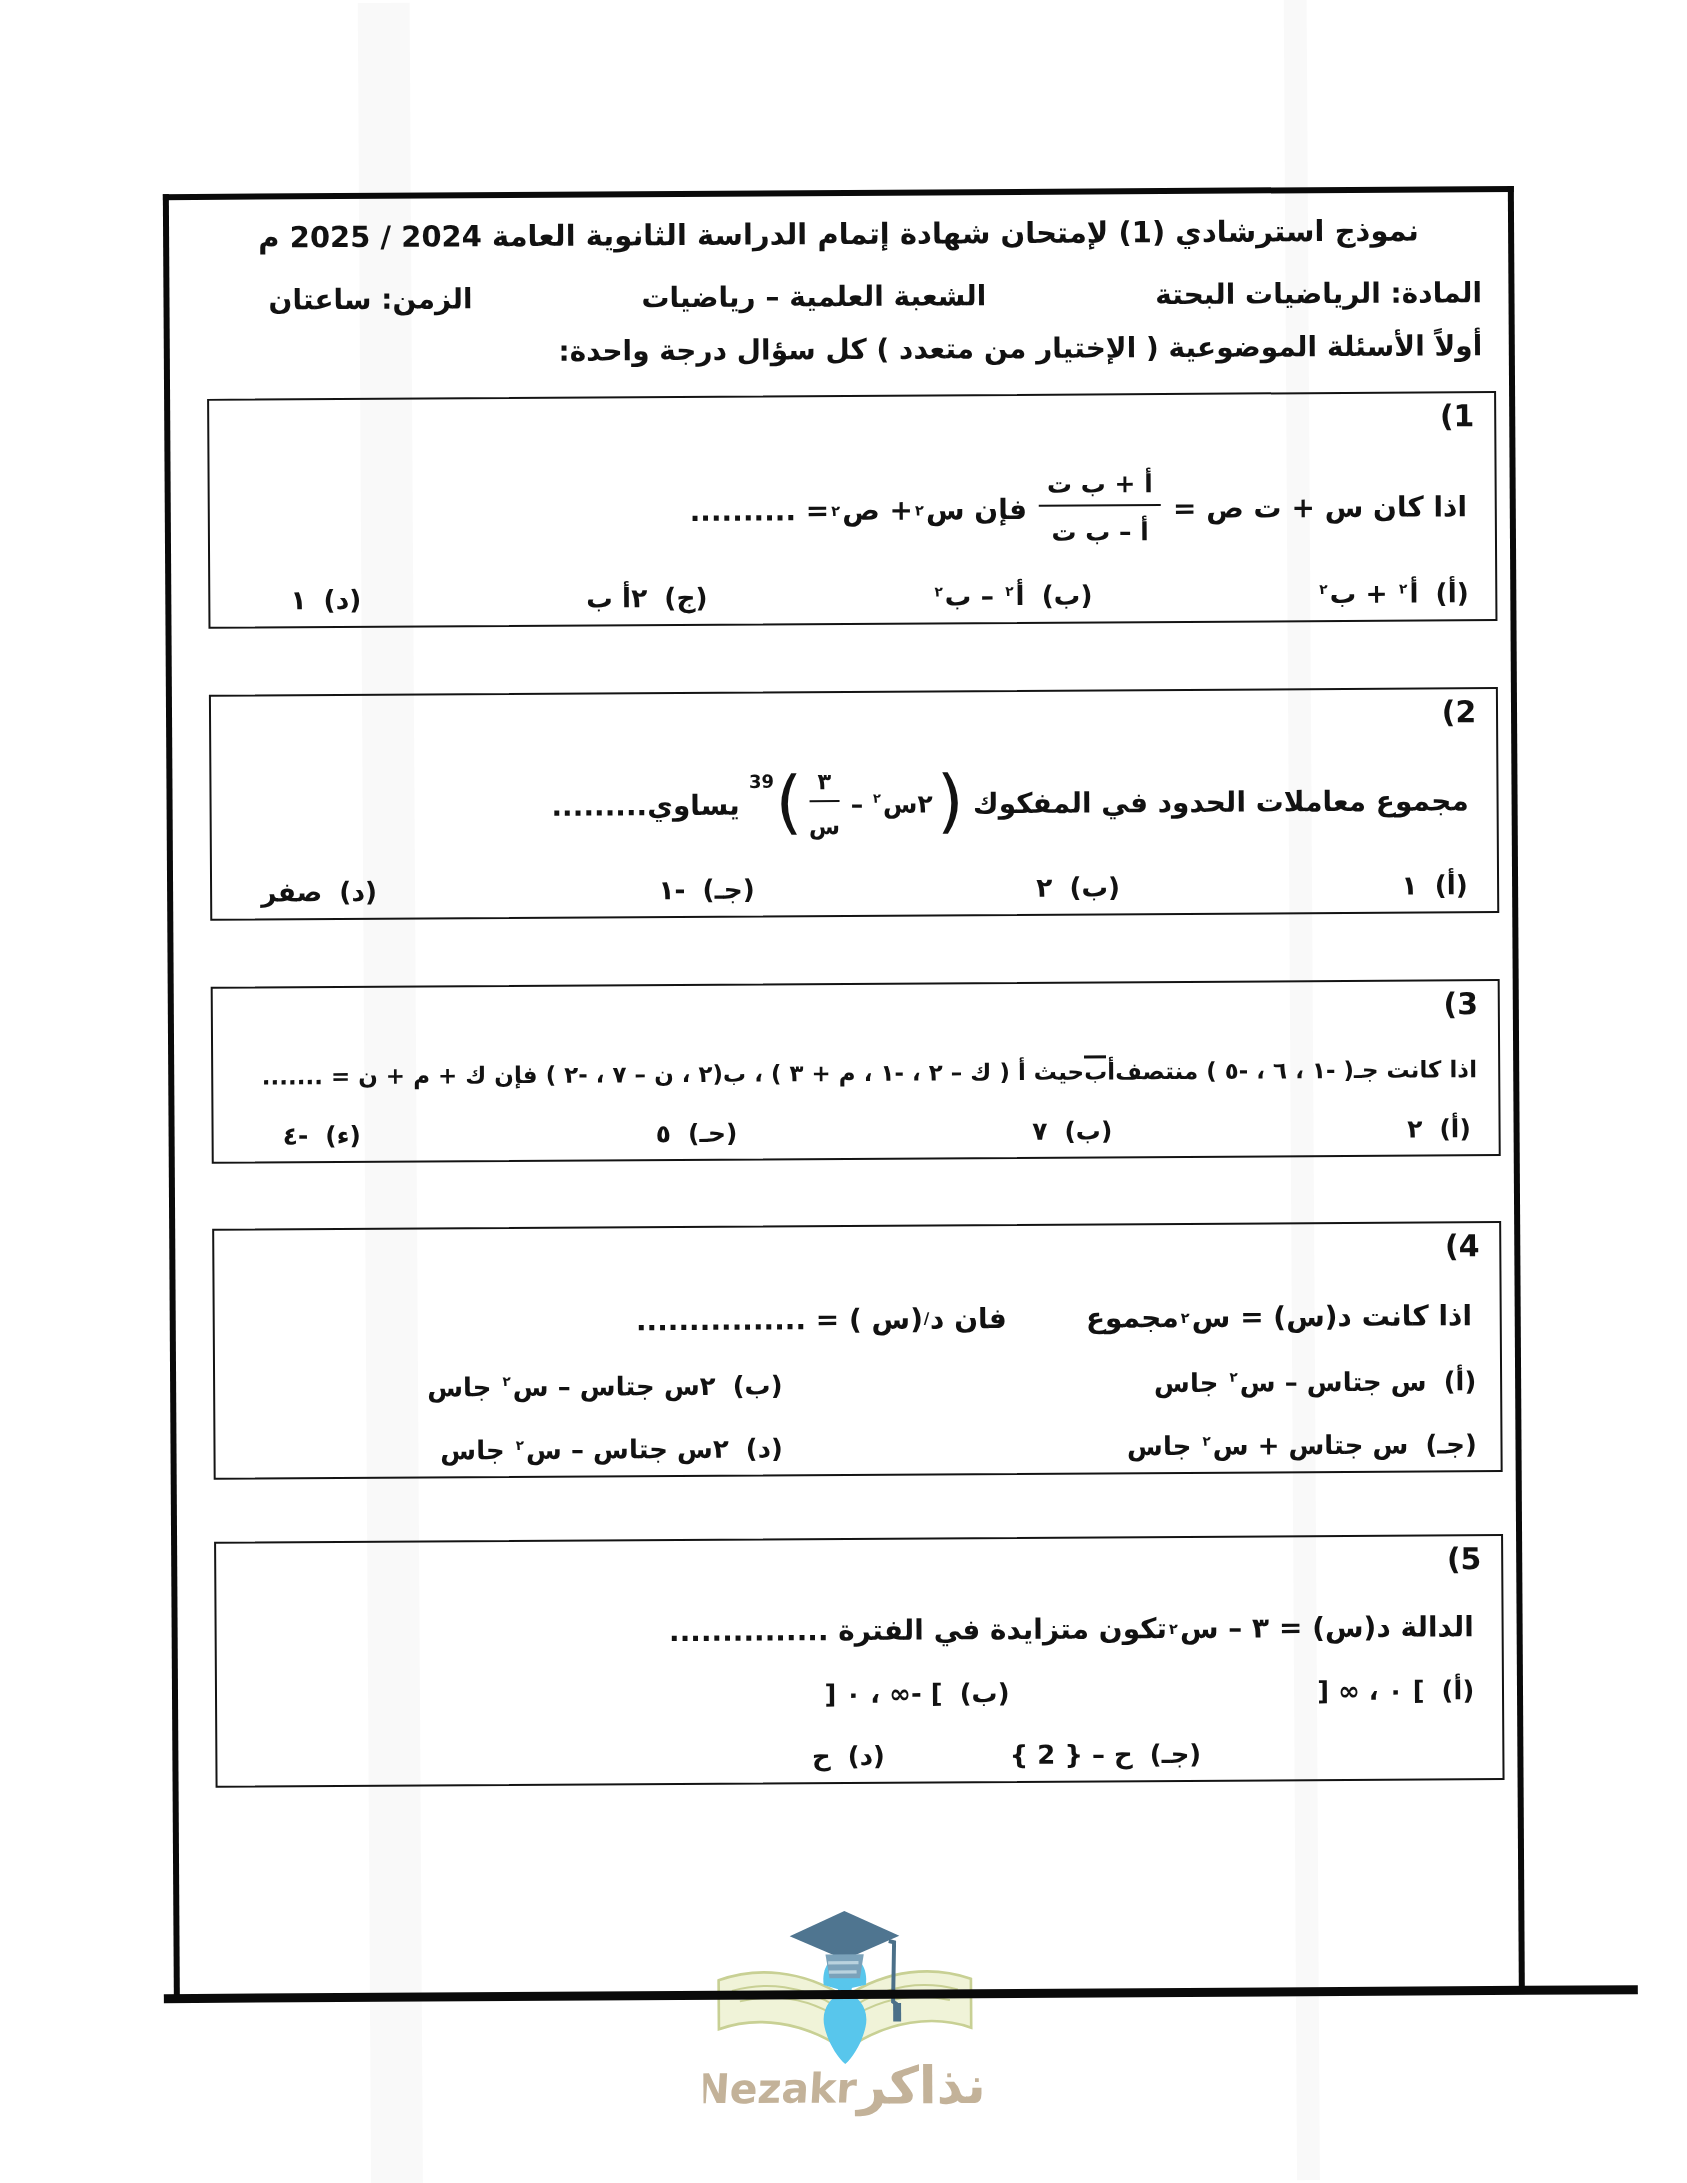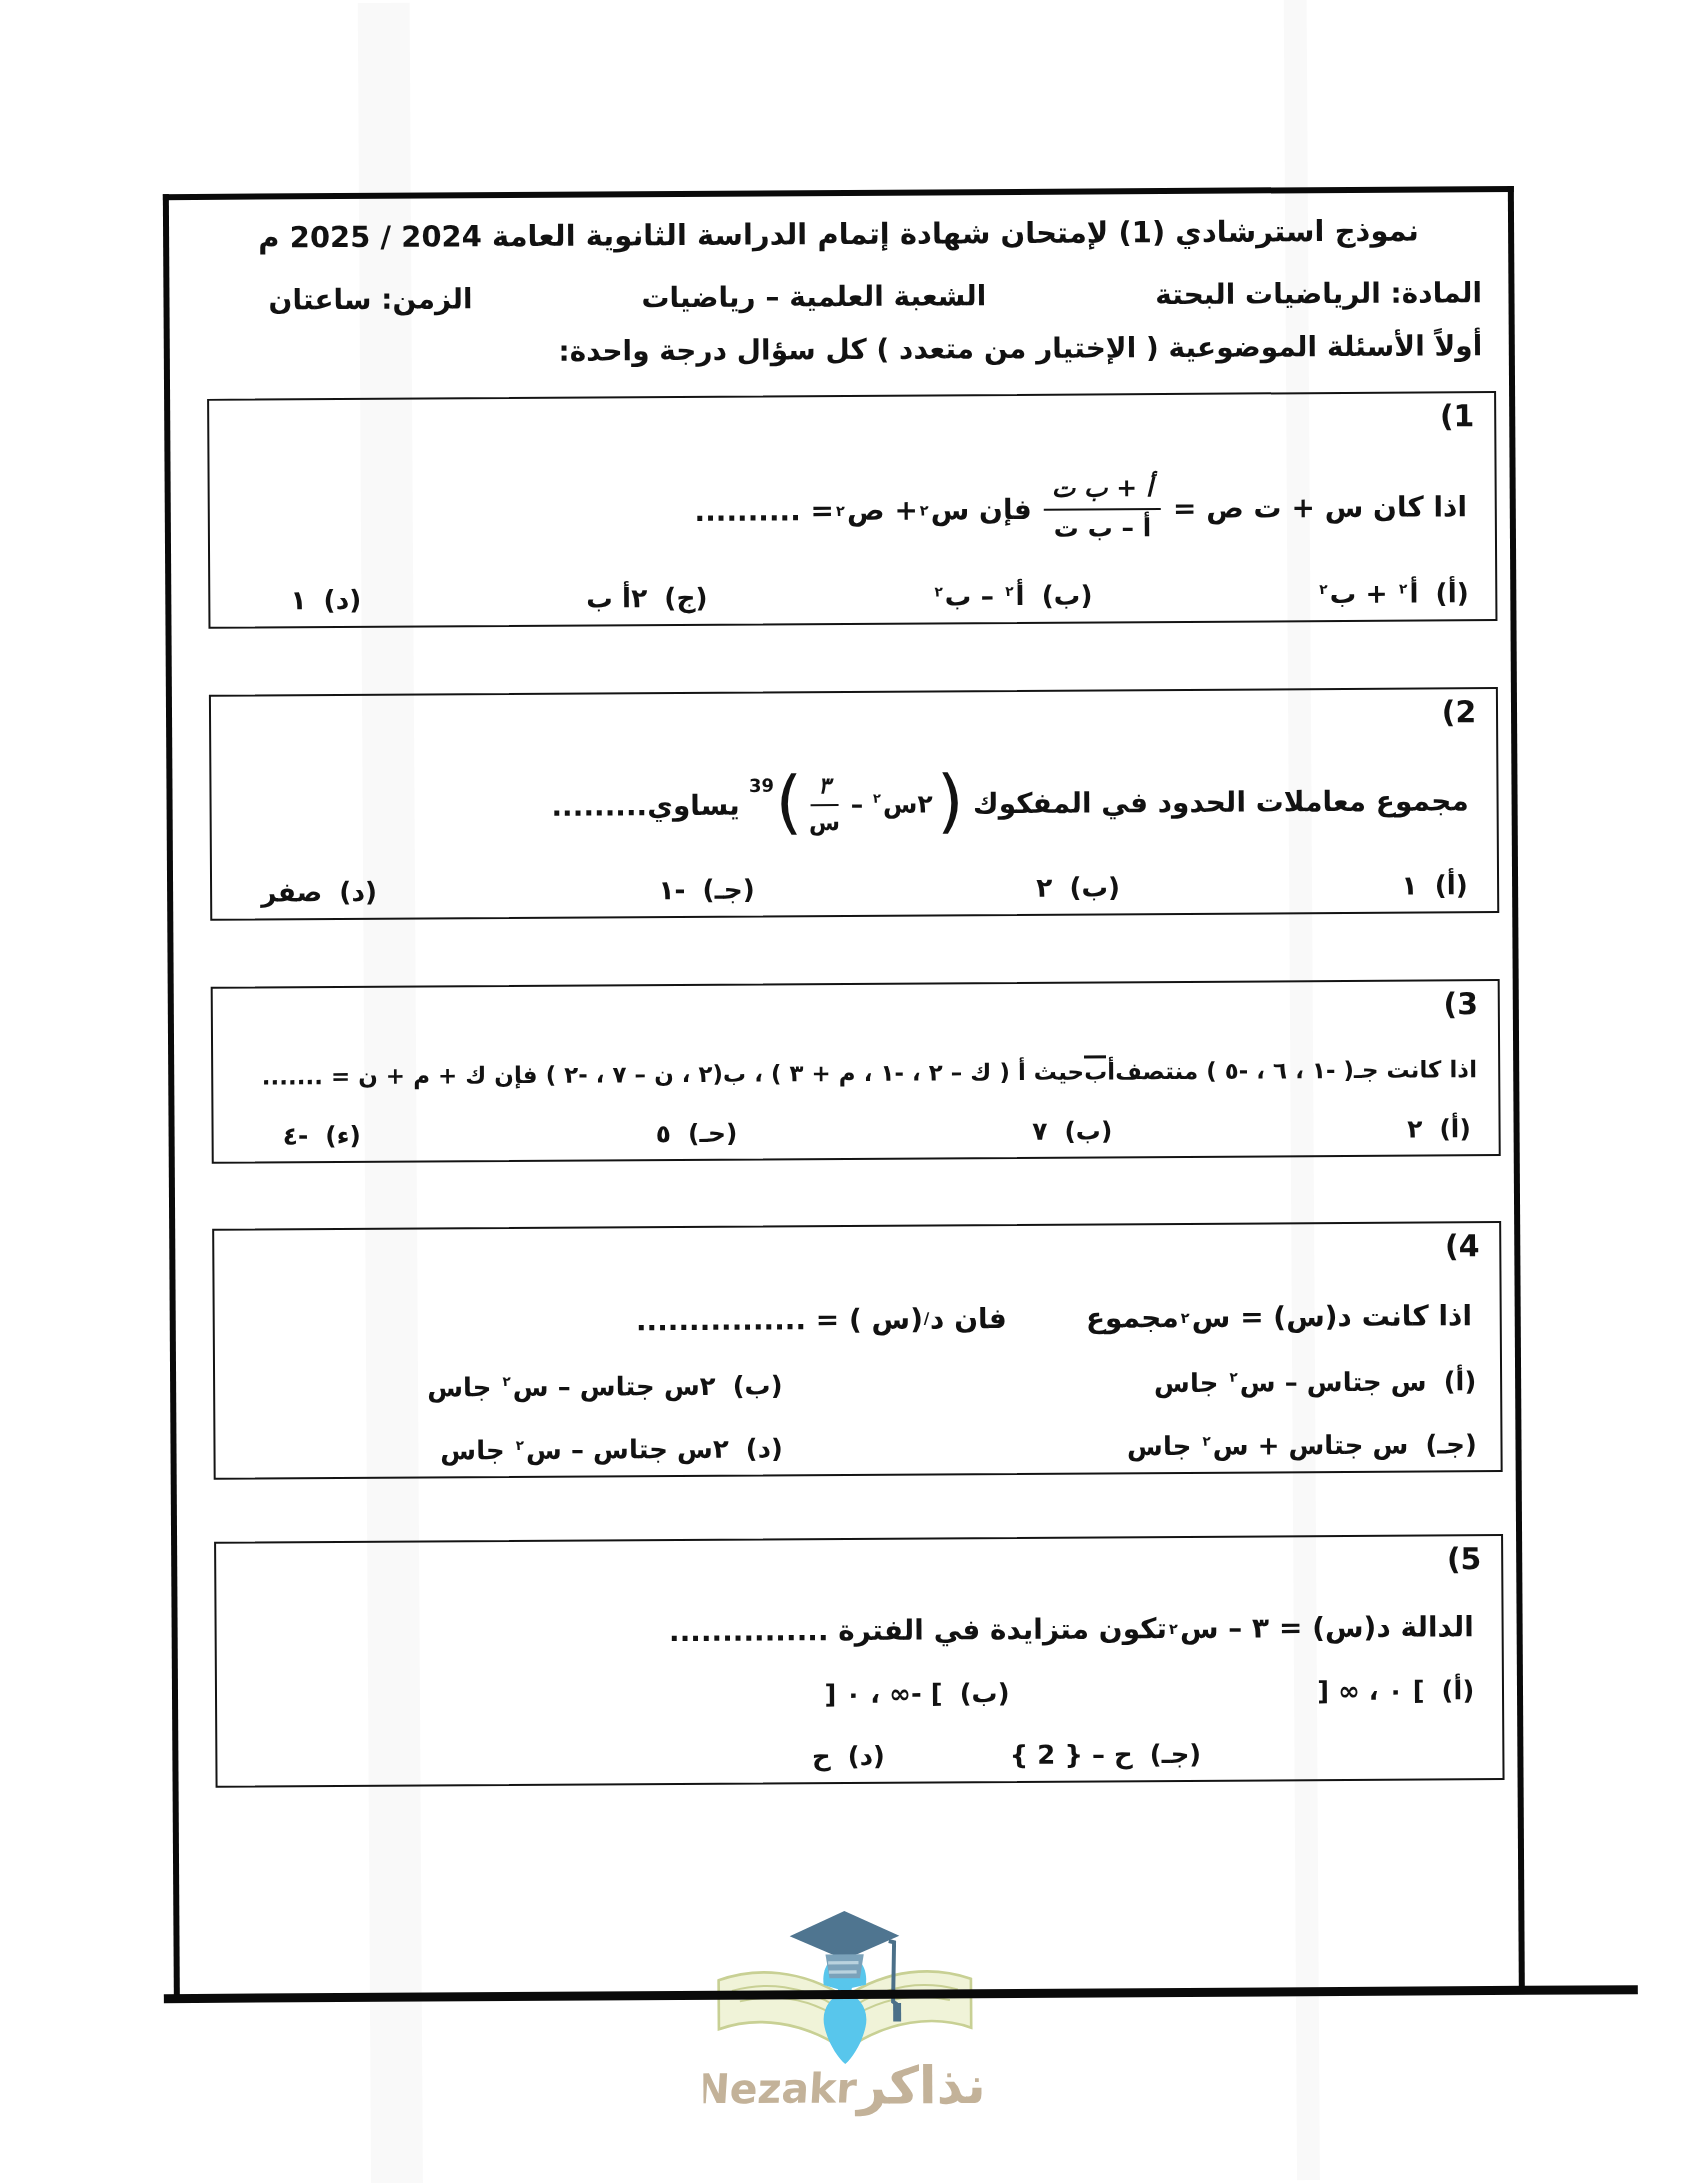--- a/index.html
+++ b/index.html
@@ -46,22 +46,22 @@
   .qtext {
     font-size:28px; font-weight:bold; text-align:right; padding-right:10.6px;
     display:flex; align-items:center; justify-content:flex-start; white-space:nowrap;
   }
   .q3 .qtext { font-size:23px; padding-right:4px; }
   .sup { font-size:0.52em; vertical-align:super; margin:0 2px; font-weight:bold; }
   .prime { font-size:0.55em; vertical-align:super; margin:0 0.7px; font-weight:bold; }
   .overline { text-decoration:overline; text-decoration-thickness:2.6px; }
 
   .frac { display:inline-flex; flex-direction:column; align-items:center; vertical-align:middle; margin:0 12px; }
-  .frac .num { border-bottom:2.6px solid #121212; padding:0 8px 5.3px; font-size:25px; line-height:1.15;font-style:italic; }
-  .frac .den { padding-top:4px; font-size:25px; line-height:1.15; }
+  .frac .num { border-bottom:2.6px solid #121212; padding:0 8px 5.3px; font-size:25px; line-height:1.15; }
+  .frac .den { padding-top:12px; font-size:25px; line-height:1.15; }
 
   .expr { display:inline-flex; direction:ltr; align-items:center; margin:0 9.3px; }
   .expr .paren { font-size:69px; font-weight:400; line-height:0.8; transform:translateY(-2.6px); }
   .expr .expr-sup { font-size:18px; font-weight:bold; align-self:flex-start; transform:translateY(1.3px); margin-right:1.3px; }
   .expr-inner { display:inline-flex; direction:rtl; align-items:center; gap:8px; padding:0 4px; }
   .expr-inner .sm { font-size:25px; font-weight:bold; }
   .expr-inner .frac { margin:0 2.6px; }
   .expr-inner .frac .num, .expr-inner .frac .den { font-size:22.5px; }
 
   .opt-row {

